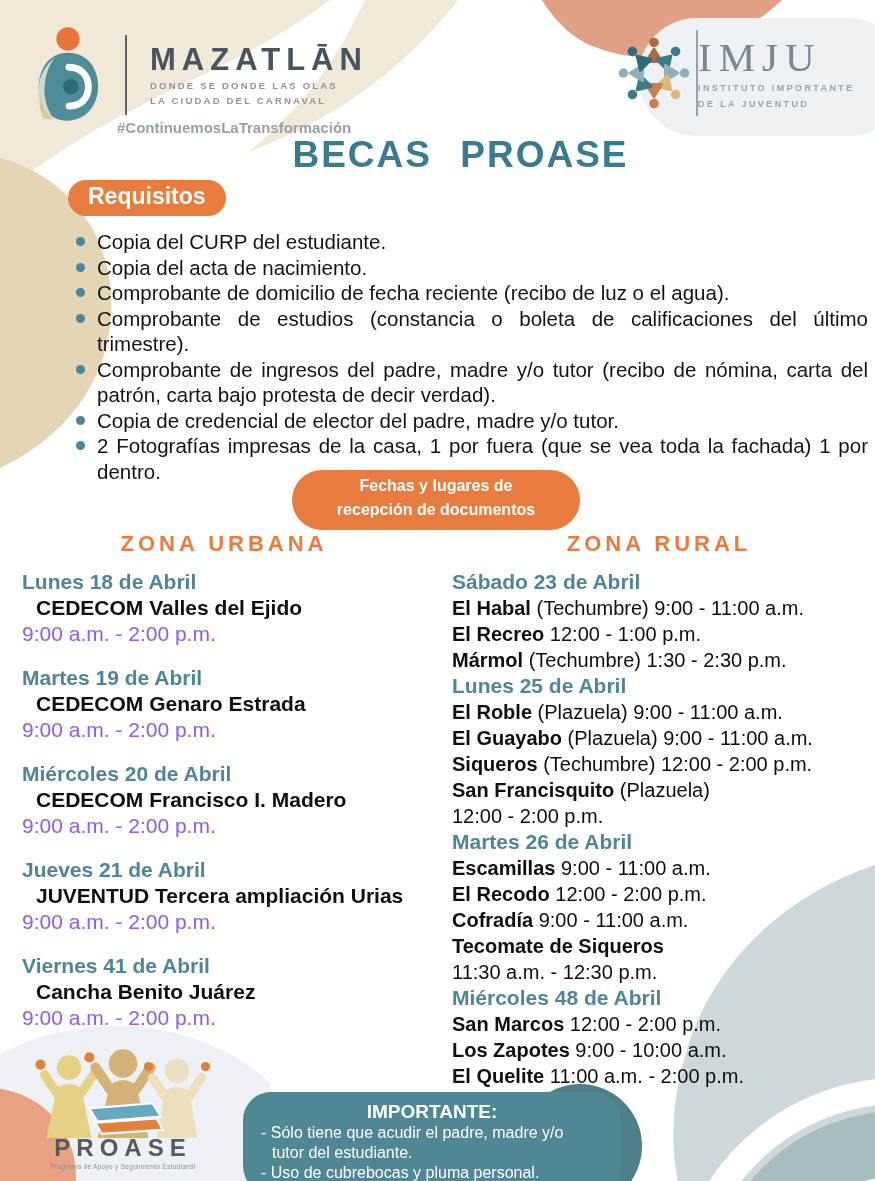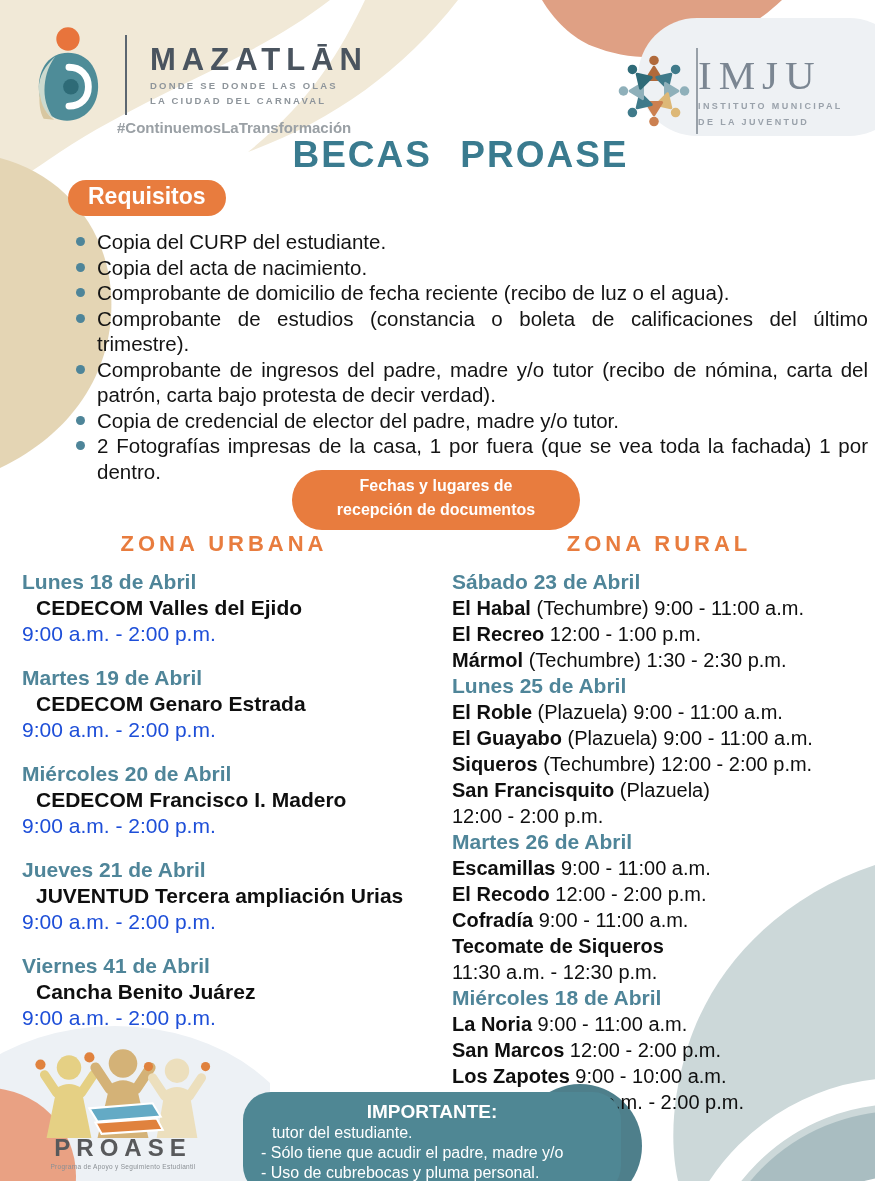--- a/index.html
+++ b/index.html
@@ -17,21 +17,21 @@
   .bg-bottomright{right:0;bottom:0;}
   .bg-bottomleft{left:0;bottom:0;}
 
   
   .mz-brand{position:absolute;left:32px;top:26px;display:flex;align-items:center;gap:23px;}
   .mz-divider{width:2px;height:80px;background:#5c6670;}
   .mz-name{font-size:31px;font-weight:bold;letter-spacing:6px;color:#4a545f;line-height:34px;}
   .mz-tag{font-size:9.5px;font-weight:bold;letter-spacing:2.2px;color:#8e959b;line-height:13px;margin-top:2px;}
   .hashtag{position:absolute;left:117px;top:119px;font-size:15px;font-weight:bold;color:#9aa0a5;}
 
-  .imju-brand{position:absolute;left:612px;top:48px;display:flex;align-items:center;}
+  .imju-brand{position:absolute;left:612px;top:30px;display:flex;align-items:center;}
   .imju-divider{width:2px;height:86px;background:#98a0a8;}
   .imju-name{font-family:"Liberation Serif", serif;font-size:41px;letter-spacing:7px;color:#7b8692;line-height:44px;}
   .imju-tag{font-size:9px;font-weight:bold;letter-spacing:2.4px;color:#9aa2ab;line-height:13px;margin-top:3px;}
 
   
   .title{position:absolute;left:0;right:0;top:134px;text-align:center;padding-left:46px;
          font-size:37px;font-weight:bold;letter-spacing:2px;word-spacing:16px;color:#3a7b8f;}
   .badge{background:#e87c3e;color:#fff;border-radius:24px;}
   .req-badge{position:absolute;left:68px;top:180px;padding:3px 20px 6px;font-size:23px;font-weight:bold;}
   .fechas-badge{position:absolute;left:292px;top:470px;width:288px;padding:4px 0 8px;text-align:center;
@@ -44,21 +44,21 @@
   .dot{flex:none;width:9px;height:9px;border-radius:50%;background:#4e8599;margin-top:8px;}
 
   
   .col h2{margin:0 0 12px 0;text-align:center;font-size:22px;font-weight:bold;
           letter-spacing:4px;color:#e87c3e;}
   .urbana{position:absolute;left:22px;top:531px;width:404px;}
   .rural{position:absolute;left:452px;top:531px;width:414px;}
   .entry{margin-bottom:18px;}
   .edate{color:#4f8599;font-weight:bold;font-size:21px;line-height:26px;}
   .eplace{font-weight:bold;font-size:21px;line-height:26px;color:#0f0f0f;margin-left:14px;}
-  .etime{font-size:21px;line-height:26px;color:#1d4ed8;}
+  .etime{font-size:21px;line-height:26px;color:#8b5cf6;}
   .rural .day .rdate{color:#4f8599;font-weight:bold;font-size:21px;line-height:26px;}
   .rrow{font-size:20px;line-height:26px;color:#0f0f0f;}
   .rrow b{font-weight:bold;}
 
   
   .proase{position:absolute;left:16px;top:1040px;width:214px;}
   .proase-name{position:absolute;left:16px;top:1134px;width:214px;text-align:center;
                font-size:24px;font-weight:bold;letter-spacing:6px;color:#58595b;}
   .proase-tag{position:absolute;left:16px;top:1163px;width:214px;text-align:center;
               font-size:6.5px;letter-spacing:0.3px;color:#8a8f94;}
@@ -143,21 +143,21 @@
           <path d="M44,19 L36,32 L52,32 Z" fill="#8fb0ba" stroke="#8fb0ba" stroke-width="3" stroke-linejoin="round"></path>
         </g>
       <g transform="rotate(315 44 44)">
           <circle cx="44" cy="12" r="5" fill="#2f6b78"></circle>
           <path d="M44,19 L36,32 L52,32 Z" fill="#2f6b78" stroke="#2f6b78" stroke-width="3" stroke-linejoin="round"></path>
         </g>
     </svg>
     <div class="imju-divider"></div>
     <div>
       <div class="imju-name">IMJU</div>
-      <div class="imju-tag">INSTITUTO MUNICIPAL</div>
+      <div class="imju-tag">INSTITUTO IMPORTANTE</div>
       <div class="imju-tag">DE LA JUVENTUD</div>
     </div>
   </div>
 
   <div class="title">BECAS PROASE</div>
   <div class="badge req-badge">Requisitos</div>
 
   <ul class="req-list">
     <li>
         <span class="dot"></span>
@@ -245,22 +245,21 @@
     <div class="day">
       <div class="rdate">Martes 26 de Abril</div>
       <div class="rrow"><b>Escamillas</b> <span>9:00  - 11:00 a.m.</span></div>
       <div class="rrow"><b>El Recodo</b> <span>12:00  - 2:00 p.m.</span></div>
       <div class="rrow"><b>Cofradía</b> <span>9:00  - 11:00 a.m.</span></div>
       <div class="rrow"><b>Tecomate de Siqueros</b> <span></span></div>
       <div class="rrow"><b></b> <span>11:30 a.m. - 12:30 p.m.</span></div>
     </div>
 
     <div class="day">
-      <div class="rdate">Miércoles 18 de Abril</div>
-      <div class="rrow"><b>La Noria</b> <span>9:00  - 11:00 a.m.</span></div>
+      <div class="rdate">Miércoles 48 de Abril</div>
       <div class="rrow"><b>San Marcos</b> <span>12:00  - 2:00 p.m.</span></div>
       <div class="rrow"><b>Los Zapotes</b> <span>9:00  - 10:00 a.m.</span></div>
       <div class="rrow"><b>El Quelite</b> <span>11:00 a.m. - 2:00 p.m.</span></div>
     </div>
   </section>
 
   <svg class="proase" width="214" height="98" viewBox="0 0 210 96">
     <path d="M40,52 L28,34" stroke="#e5d084" stroke-width="9" stroke-linecap="round"></path>
     <path d="M64,52 L76,34" stroke="#e5d084" stroke-width="9" stroke-linecap="round"></path>
     <circle cx="52" cy="27" r="12" fill="#e5d084"></circle>
@@ -278,18 +277,18 @@
     <circle cx="130" cy="26" r="4.5" fill="#e0823e"></circle>
     <circle cx="186" cy="26" r="4.5" fill="#e0823e"></circle>
     <path d="M78,81 L138,77 L144,88 L84,92 Z" fill="#e0823e" stroke="#ffffff" stroke-width="2"></path>
     <path d="M72,67 L134,62 L142,75 L80,80 Z" fill="#64aac5" stroke="#ffffff" stroke-width="2"></path>
   </svg>
   <div class="proase-name">PROASE</div>
   <div class="proase-tag">Programa de Apoyo y Seguimiento Estudiantil</div>
 
   <div class="importante">
     <div class="imp-title">IMPORTANTE:</div>
+    <div class="imp-line">- Sólo tiene que acudir el padre, madre y/o</div>
     <div class="imp-line imp-cont">tutor del estudiante.</div>
-    <div class="imp-line">- Sólo tiene que acudir el padre, madre y/o</div>
     <div class="imp-line">- Uso de cubrebocas y pluma personal.</div>
   </div>
 
 </div>
 
 </body></html>

